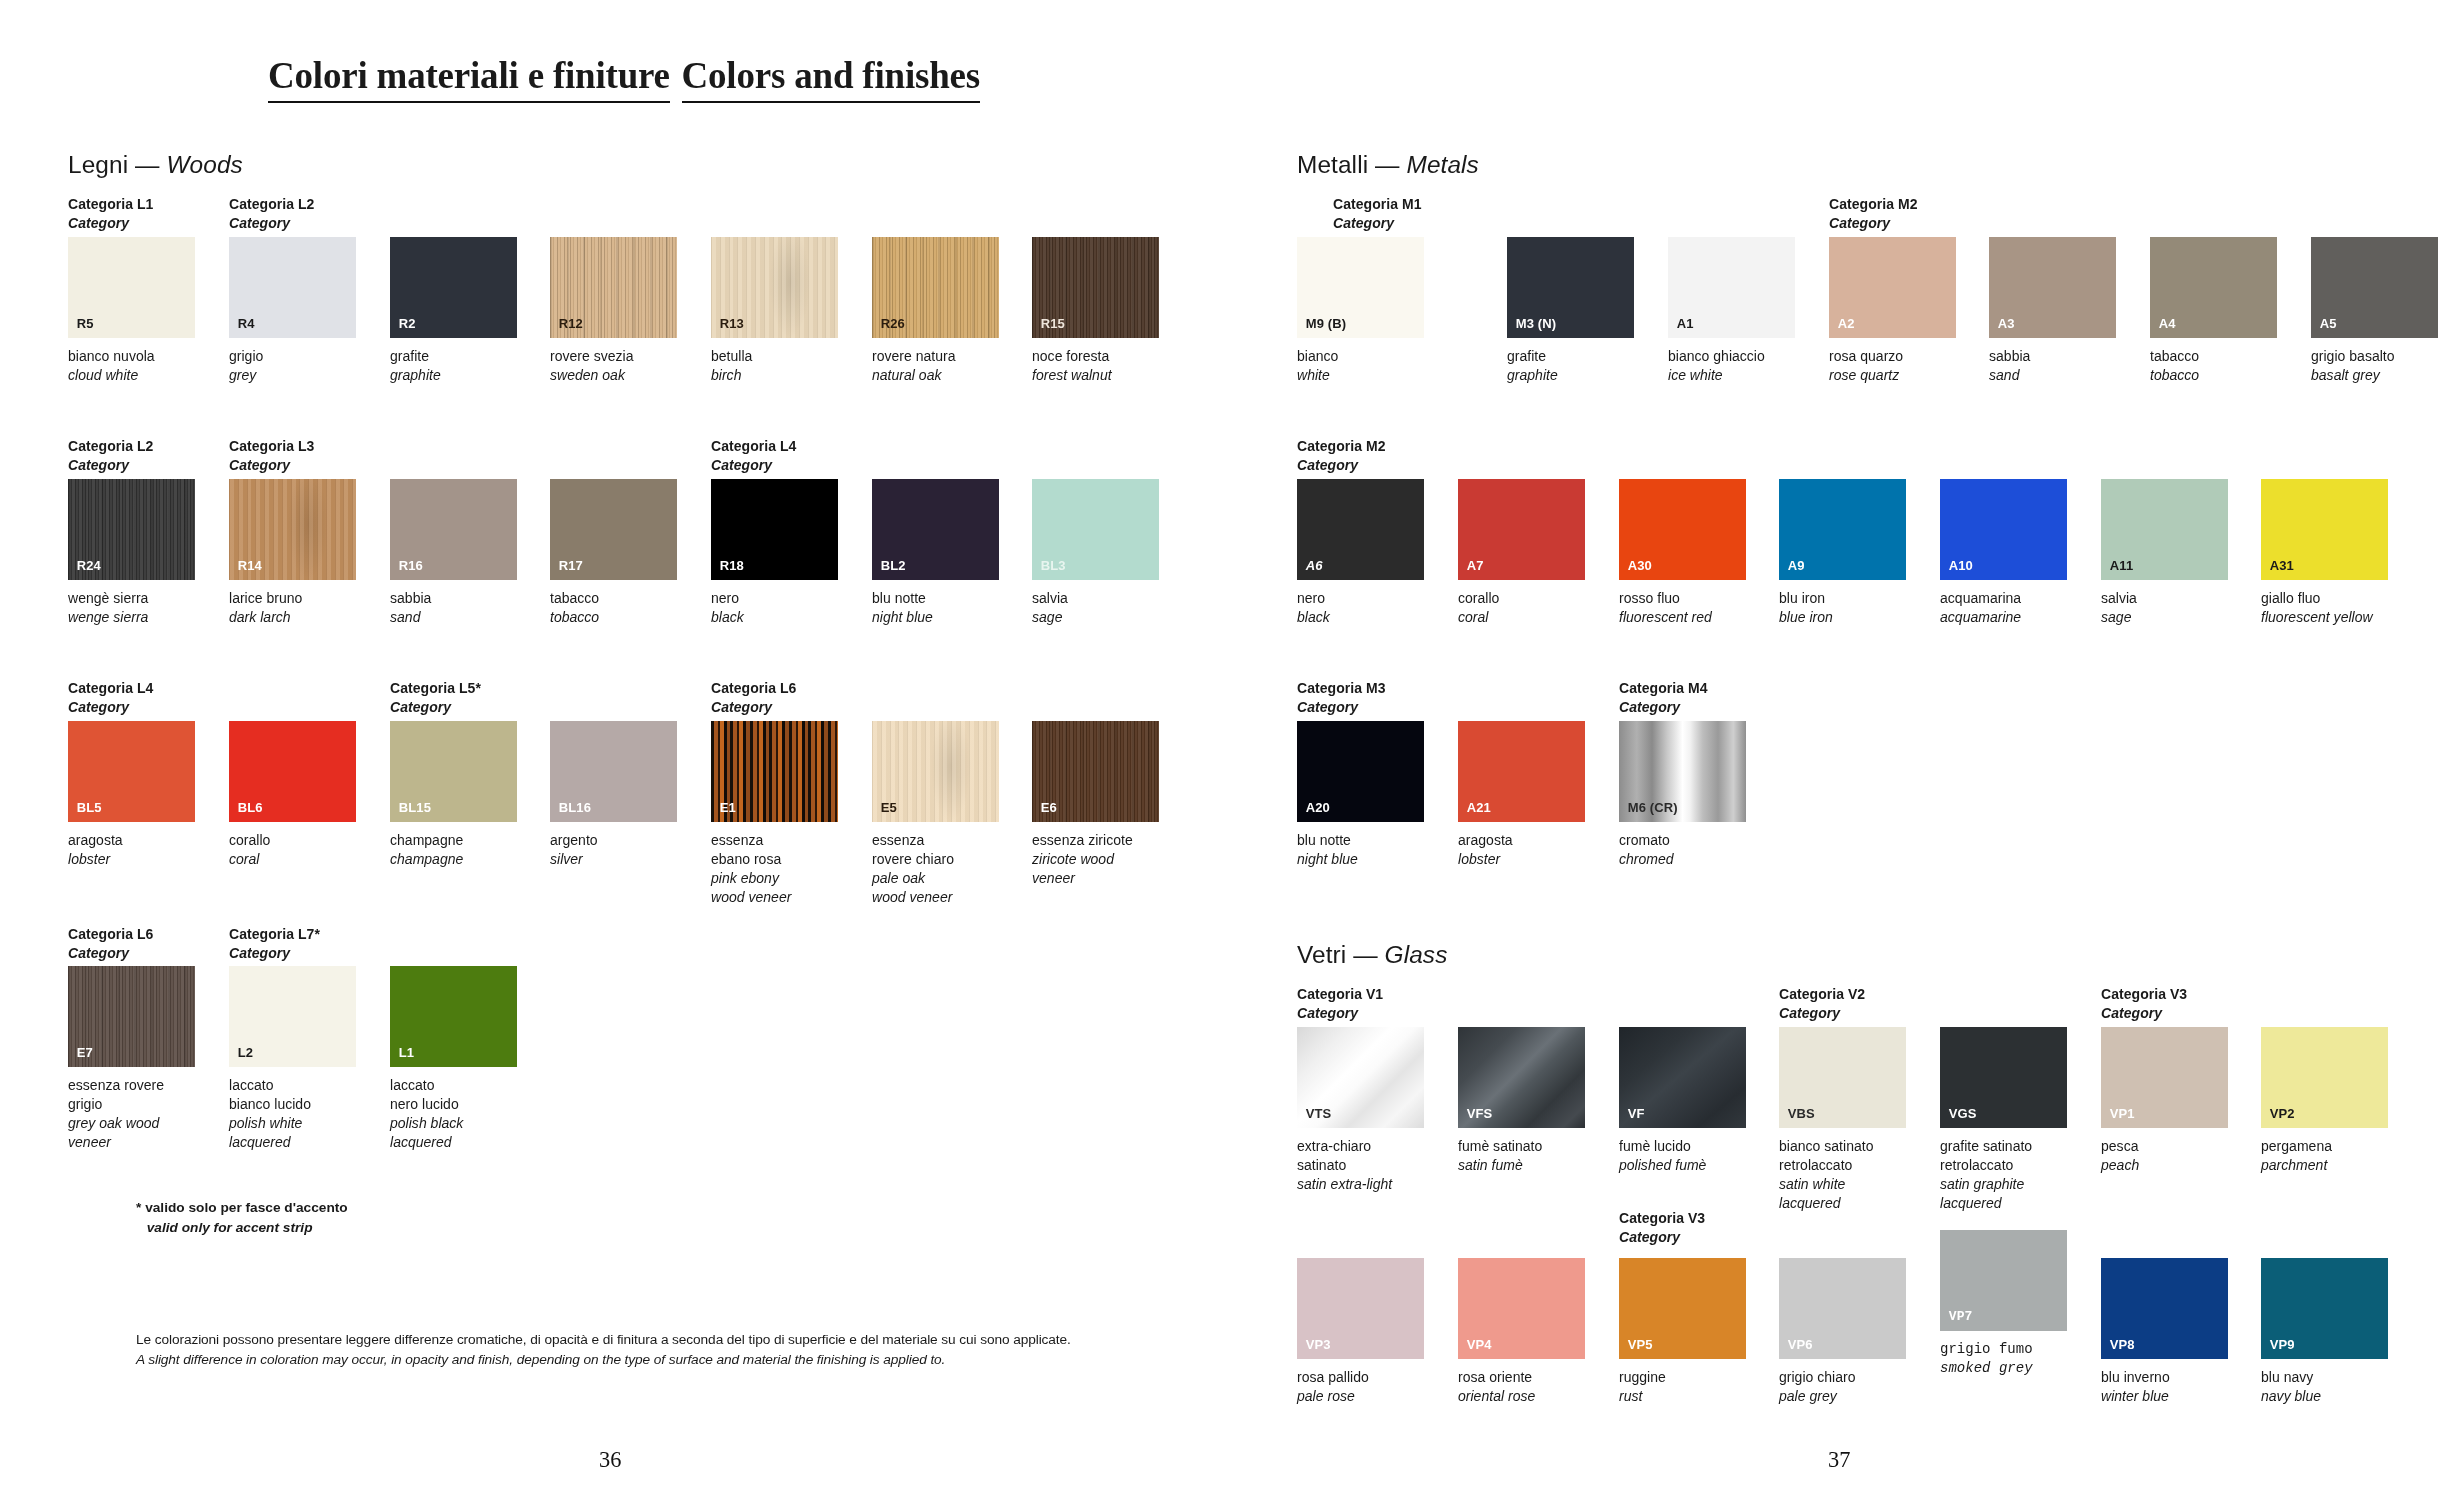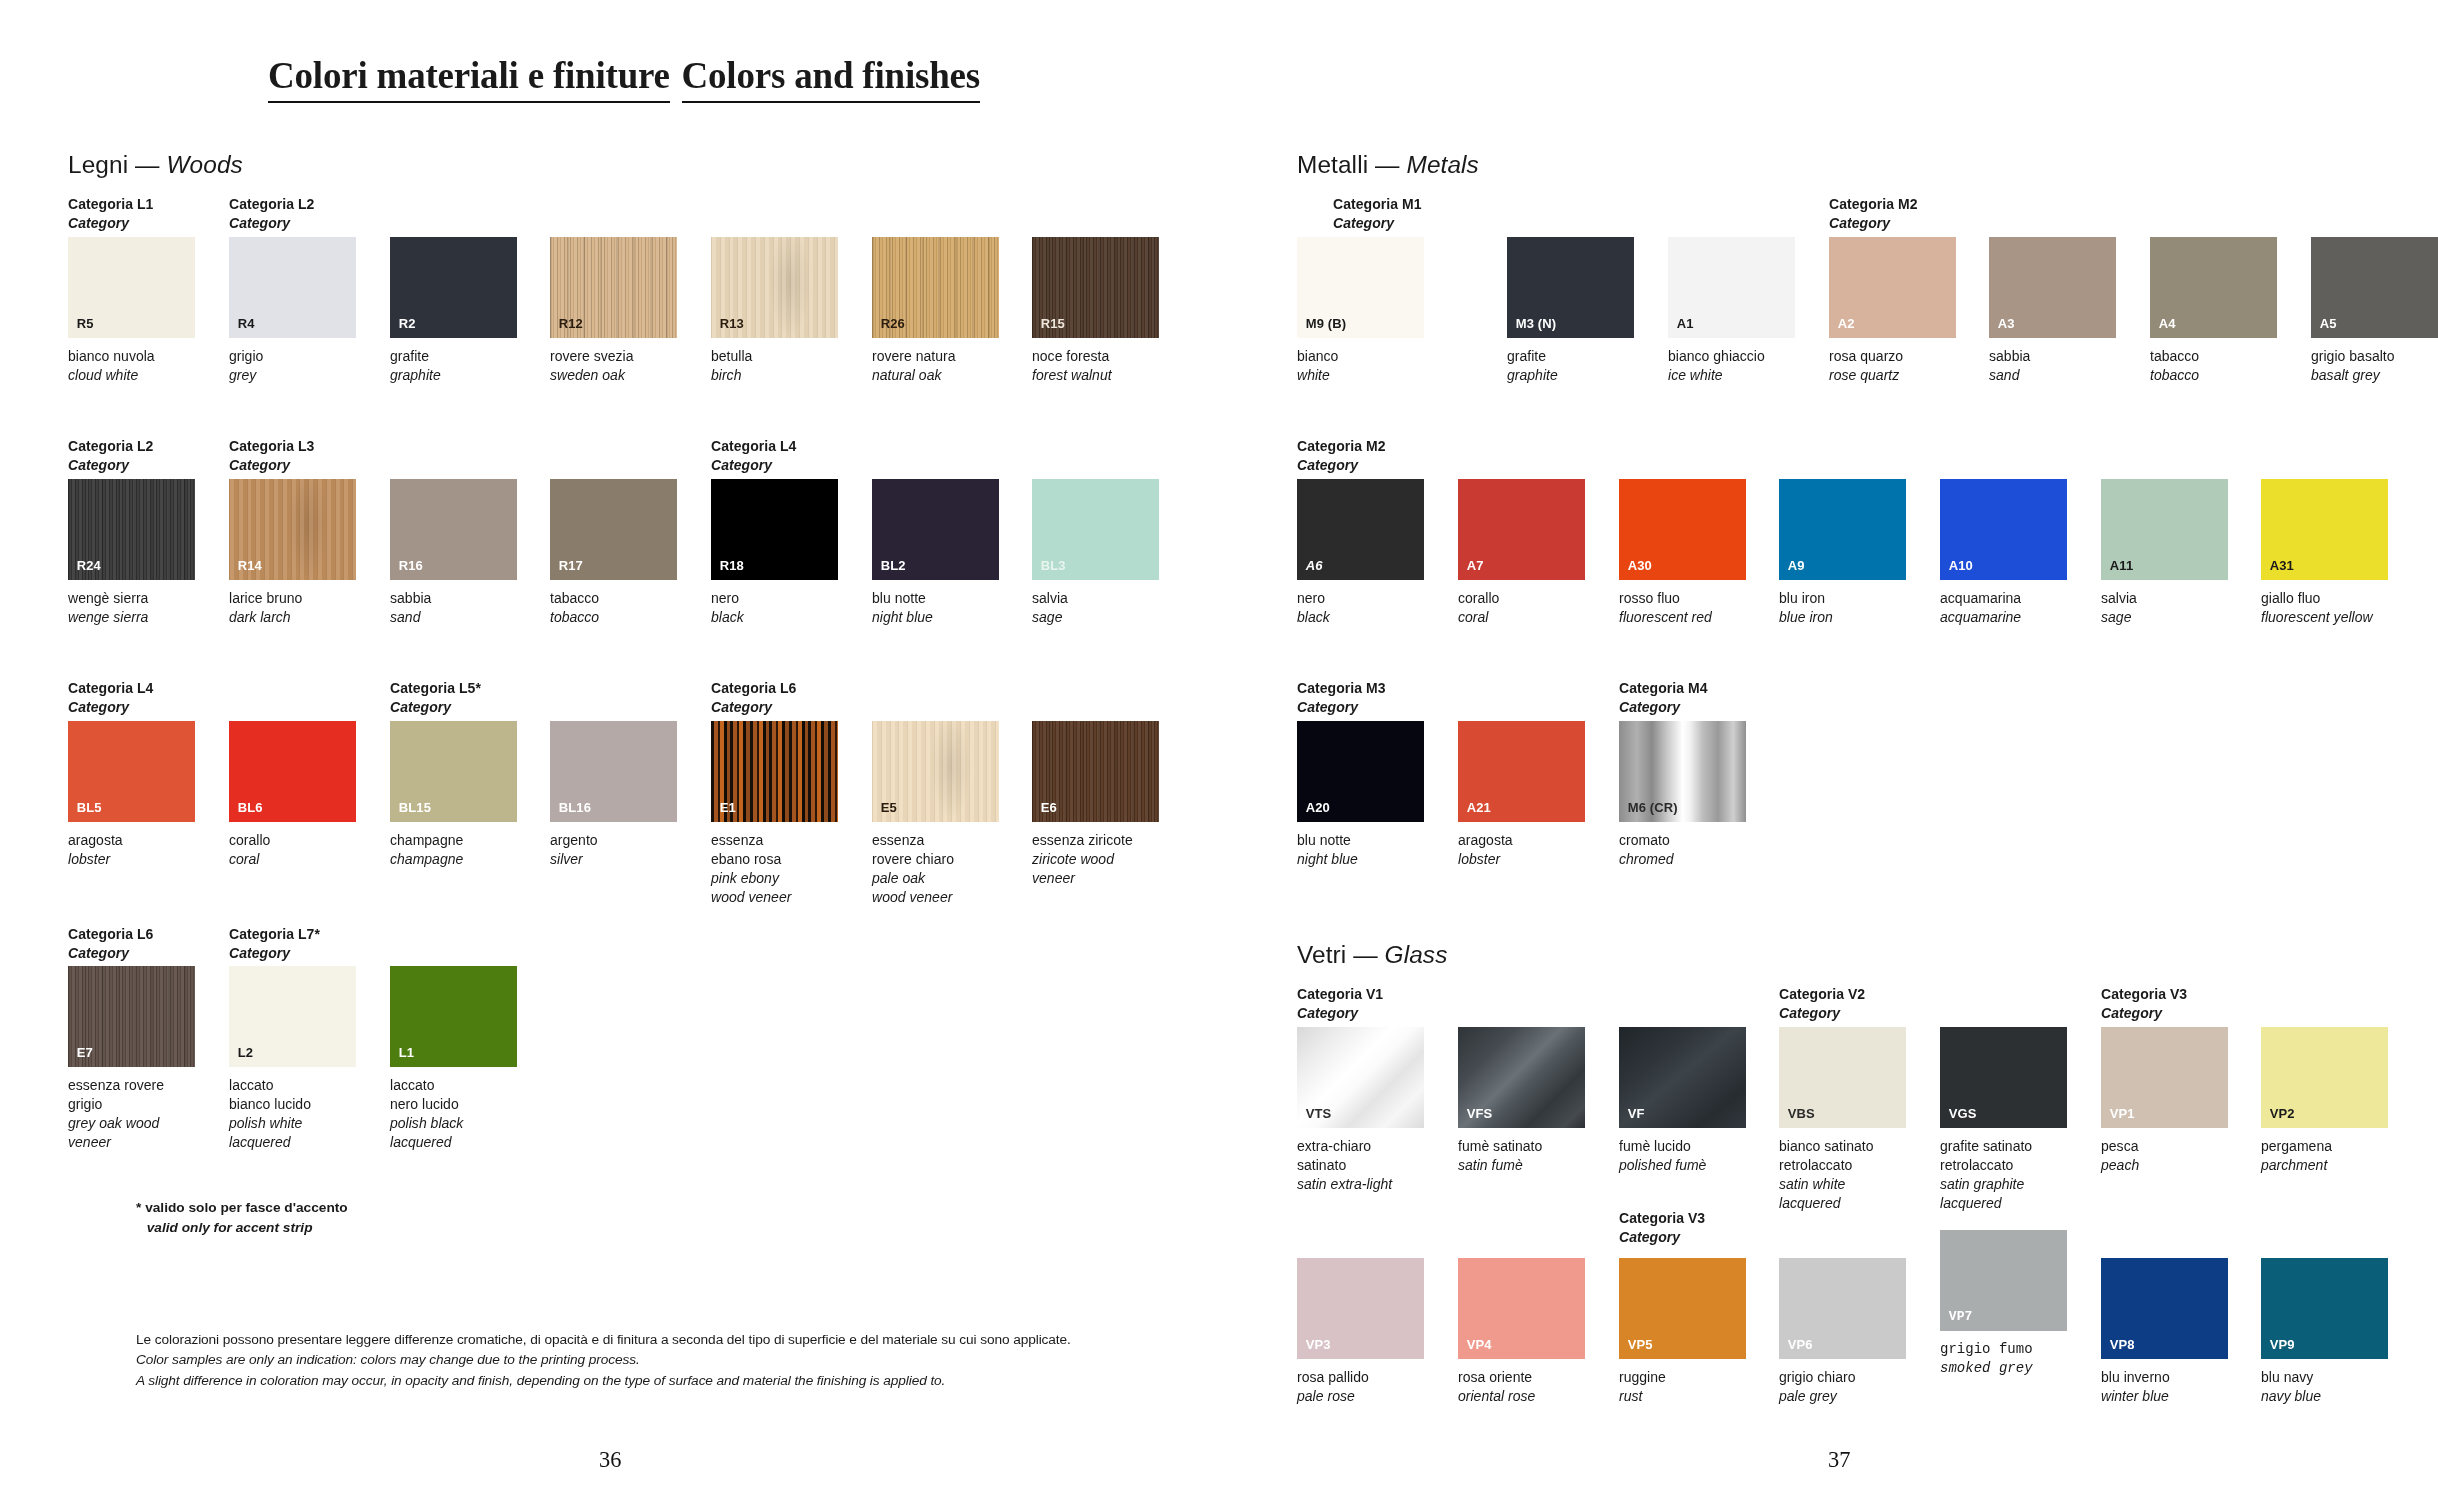--- a/index.html
+++ b/index.html
@@ -367,21 +367,20 @@
       </div>
     </div>
 
   <div id="footnote">
     <span>* valido solo per fasce d'accento</span>
     <span class="en">valid only for accent strip</span>
   </div>
 
   <div id="disclaimer">
     <span class="it-line">Le colorazioni possono presentare leggere differenze cromatiche, di opacità e di finitura a seconda del tipo di superficie e del materiale su cui sono applicate.</span>
-    <span class="en-line">Color samples are only an indication: colors may change due to the printing process.</span>
     <span class="en-line">A slight difference in coloration may occur, in opacity and finish, depending on the type of surface and material the finishing is applied to.</span>
   </div>
 </div>
 
 <div class="page-col" id="page-right">
 
   <div class="section-head" style="position:absolute; left:0; top:151px;">
     <span>Metalli</span>
     <span>—</span>
     <span class="en">Metals</span>

